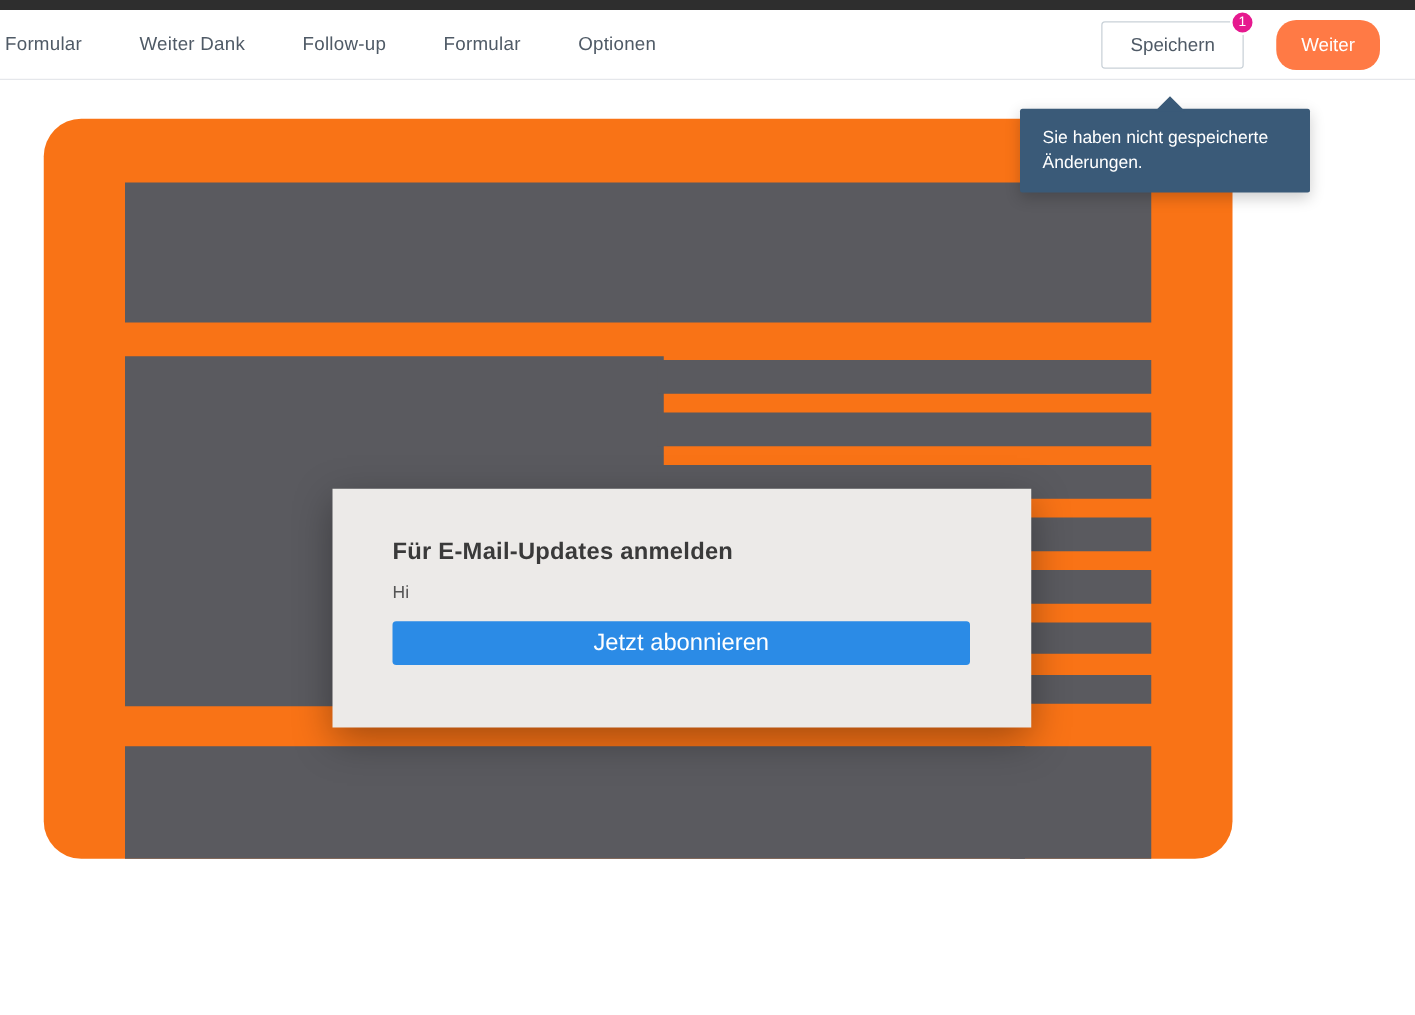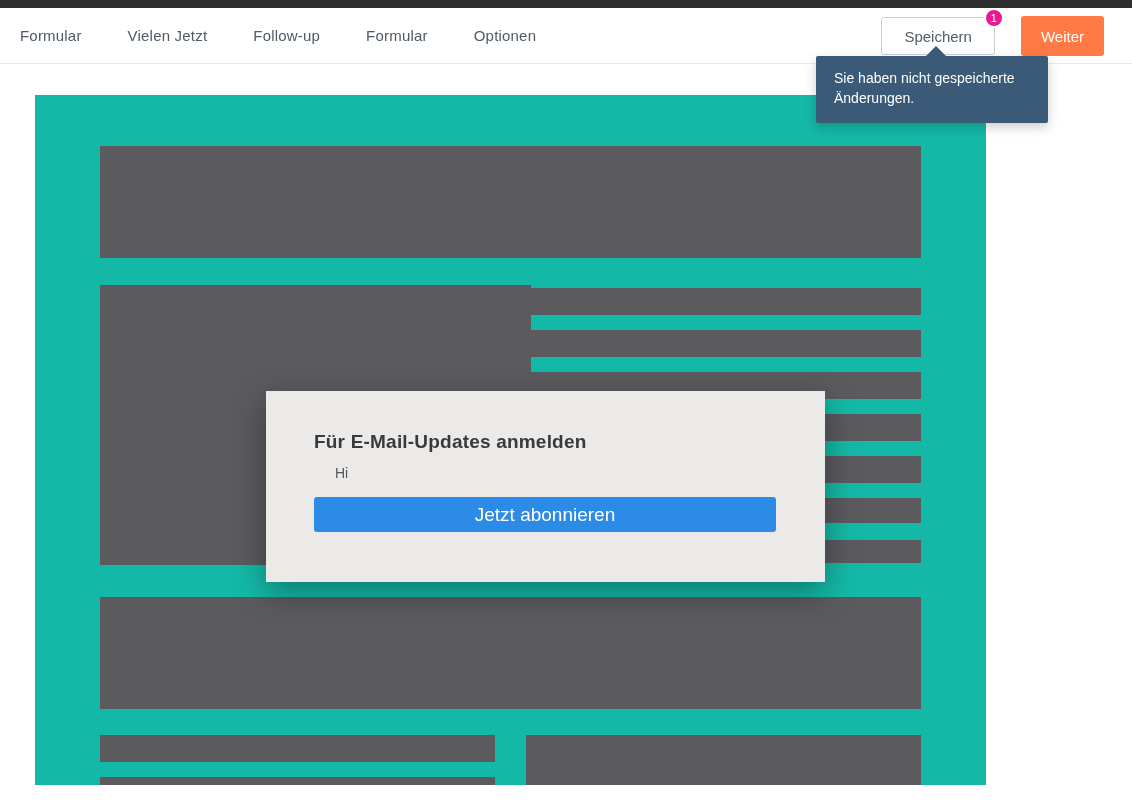--- a/index.html
+++ b/index.html
@@ -14,21 +14,21 @@
     width: 100%;
     background: #fff;
     border-bottom: 1px solid #e5e7eb;
     display: flex;
     align-items: center;
     position: relative;
   }
   .tabs {
     display: flex;
     gap: 46px;
-    padding-left: 20px;
+    padding-left: 4px;
   }
   .tab {
     font-size: 15px;
     color: #4f5a66;
     cursor: pointer;
     letter-spacing: 0.2px;
   }
   .actions {
     position: absolute;
     right: 28px;
@@ -54,39 +54,40 @@
   .btn-save {
     background: #fff;
     border: 1px solid #c9d1d8;
     color: #4f5a66;
   }
   .btn-next {
     background: #ff7a45;
     color: #fff;
     height: 40px;
     padding: 0 20px;
+    border-radius: 16px;
   }
   .badge {
     position: absolute;
     top: -9px;
     right: -9px;
     width: 20px;
     height: 20px;
     border-radius: 50%;
     background: #e6198f;
     color: #fff;
     font-size: 11px;
     display: flex;
     align-items: center;
     justify-content: center;
     border: 2px solid #fff;
   }
   .tooltip {
     position: absolute;
-    top: 56px;
+    top: 87px;
     right: 84px;
     width: 232px;
     background: #3a5a78;
     color: #fff;
     font-size: 14px;
     line-height: 1.45;
     padding: 12px 18px 14px 18px;
     border-radius: 2px;
     box-shadow: 0 4px 12px rgba(0,0,0,0.2);
     z-index: 50;
@@ -102,24 +103,25 @@
   }
   .canvas-wrap {
     width: 100%;
     height: calc(812px - 64px);
     background: #fff;
     padding-top: 31px;
   }
   .canvas {
     margin: 0 0 0 35px;
     width: 951px;
-    height: 690px;
-    background: #14b8a6;
+    height: 592px;
+    background: #f97316;
     position: relative;
     overflow: hidden;
+    border-radius: 30px;
   }
   .ph { background: #5a5a5f; position: absolute; }
   .form-card {
     position: absolute;
     left: 231px;
     top: 296px;
     width: 559px;
     height: 191px;
     background: #eceae8;
     box-shadow: 0 10px 30px rgba(0,0,0,0.35);
@@ -129,21 +131,20 @@
     font-size: 19px;
     font-weight: 700;
     color: #3a3a3a;
     margin-bottom: 12px;
     letter-spacing: 0.2px;
   }
   .form-greeting {
     font-size: 14px;
     color: #555;
     margin-bottom: 16px;
-    margin-left: 21px;
   }
   .form-btn {
     width: 462px;
     height: 35px;
     background: #2b8be6;
     color: #fff;
     font-size: 19px;
     border: none;
     border-radius: 3px;
     cursor: pointer;
@@ -153,21 +154,21 @@
   }
 </style>
 </head>
 <body>
 
 <div class="topbar-dark"></div>
 
 <div class="toolbar">
   <div class="tabs">
     <div class="tab">Formular</div>
-    <div class="tab">Vielen Jetzt</div>
+    <div class="tab">Weiter Dank</div>
     <div class="tab">Follow-up</div>
     <div class="tab">Formular</div>
     <div class="tab">Optionen</div>
   </div>
   <div class="actions">
     <div class="btn-save-wrap">
       <button class="btn btn-save">Speichern</button>
       <div class="badge">1</div>
     </div>
     <button class="btn btn-next">Weiter</button>

